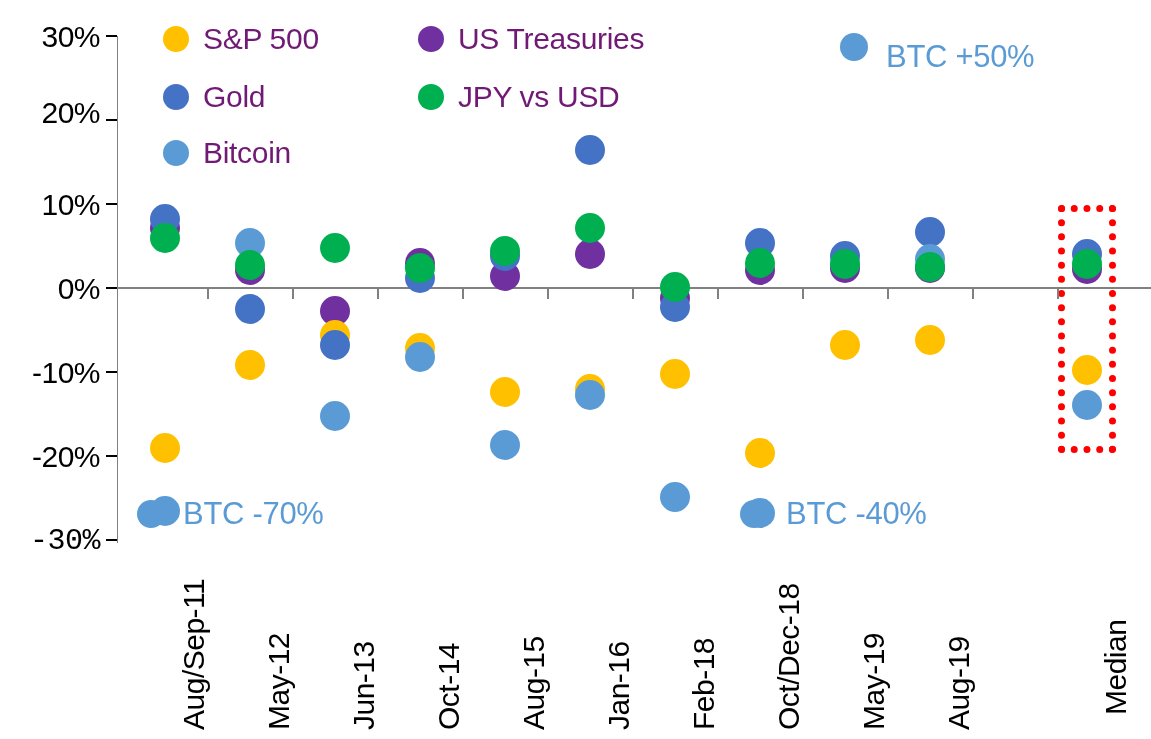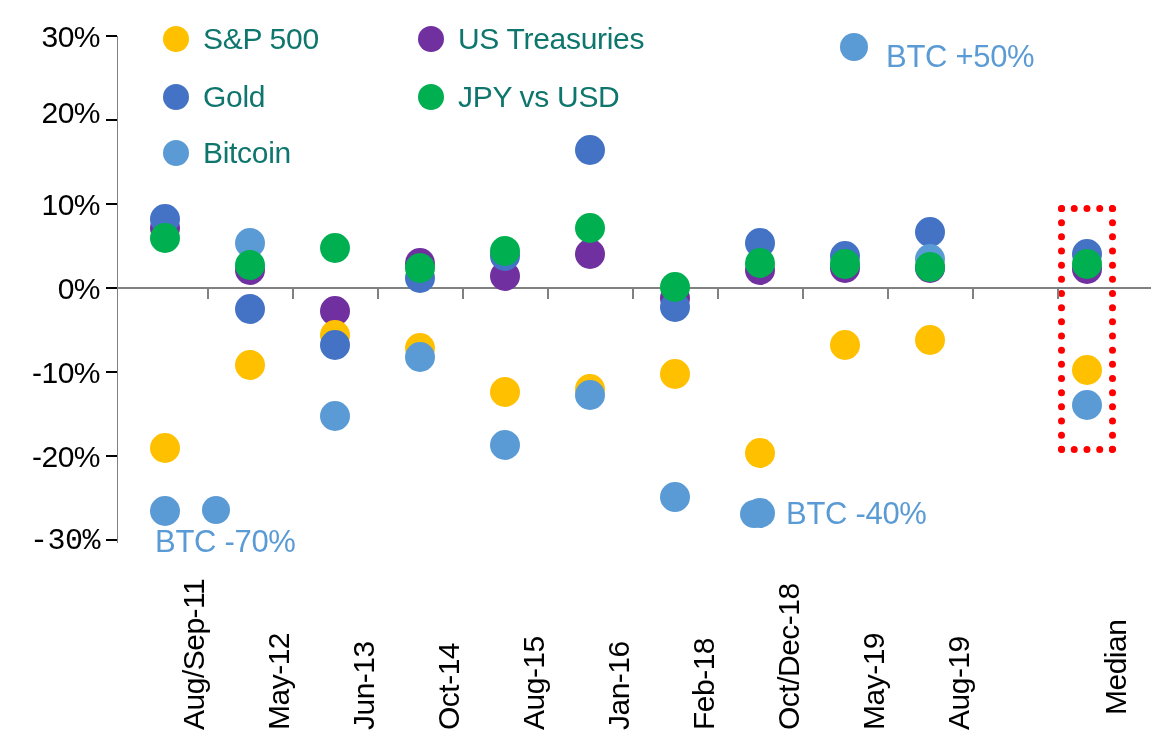--- a/index.html
+++ b/index.html
@@ -78,21 +78,21 @@
     white-space: nowrap;
   }
   .legend-swatch {
     width: 26px;
     height: 26px;
     border-radius: 50%;
     flex: 0 0 auto;
   }
   .legend-label {
     font-size: 30px;
-    color: #0f766e;
+    color: #701a75;
     margin-left: 14px;
     letter-spacing: -0.3px;
   }
 
   
   .annotation {
     position: absolute;
     display: flex;
     align-items: center;
     white-space: nowrap;
@@ -163,21 +163,21 @@
     <span class="legend-swatch" style="background:#00B050;"></span>
     <span class="legend-label">JPY vs USD</span>
   </div>
 
   <div class="highlight-box" style="left:1058px; top:205px; width:58px; height:248px; border-color:#FF0000;"></div>
 
   <div class="annotation" style="left:840px; top:18px;">
     <span class="annotation-swatch" style="background:#5B9BD5;"></span>
     <span class="annotation-label" style="color:#5B9BD5;margin-top:21px;">BTC +50%</span>
   </div>
-  <div class="annotation" style="left:137px; top:496px;flex-direction:column;">
+  <div class="annotation" style="left:137px; top:496px;">
     <span class="annotation-swatch" style="background:#5B9BD5;"></span>
     <span class="annotation-label" style="color:#5B9BD5;">BTC -70%</span>
   </div>
   <div class="annotation" style="left:740px; top:496px;">
     <span class="annotation-swatch" style="background:#5B9BD5;"></span>
     <span class="annotation-label" style="color:#5B9BD5;">BTC -40%</span>
   </div>
 
   <div id="plot-layer">
       <div class="dot" style="background: rgb(112, 48, 160); left: 150px; top: 212.52px;"></div>

